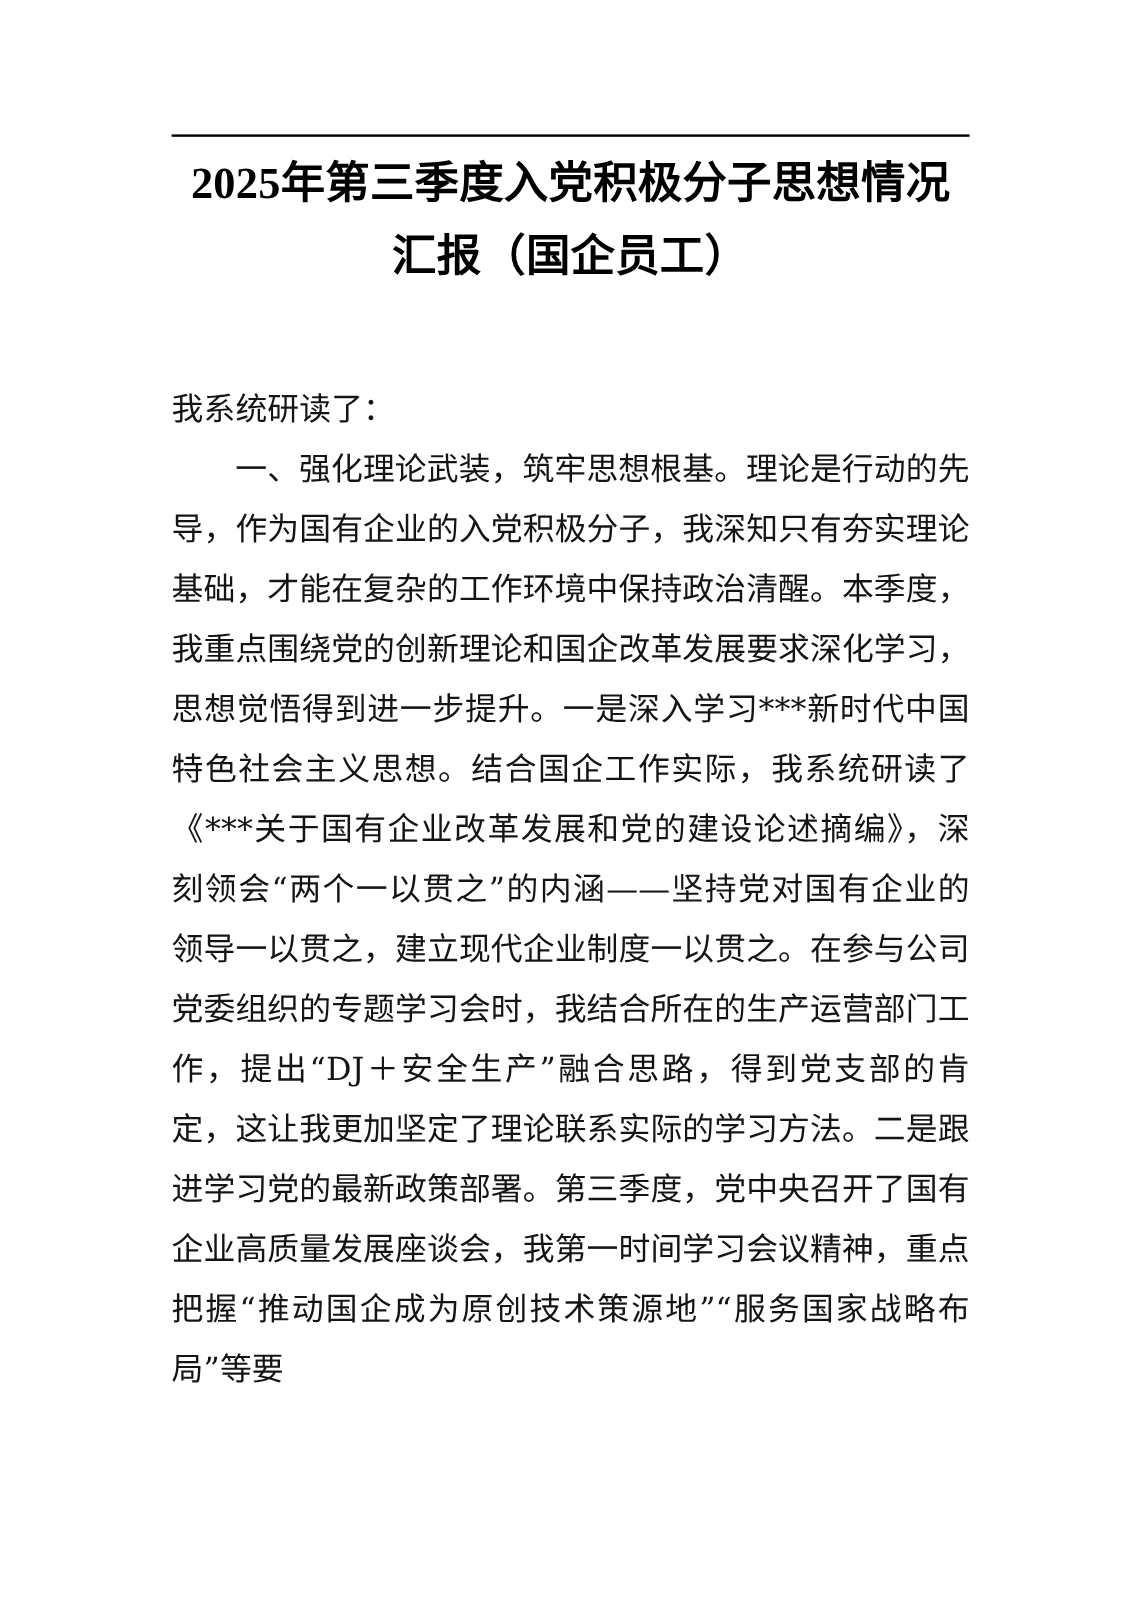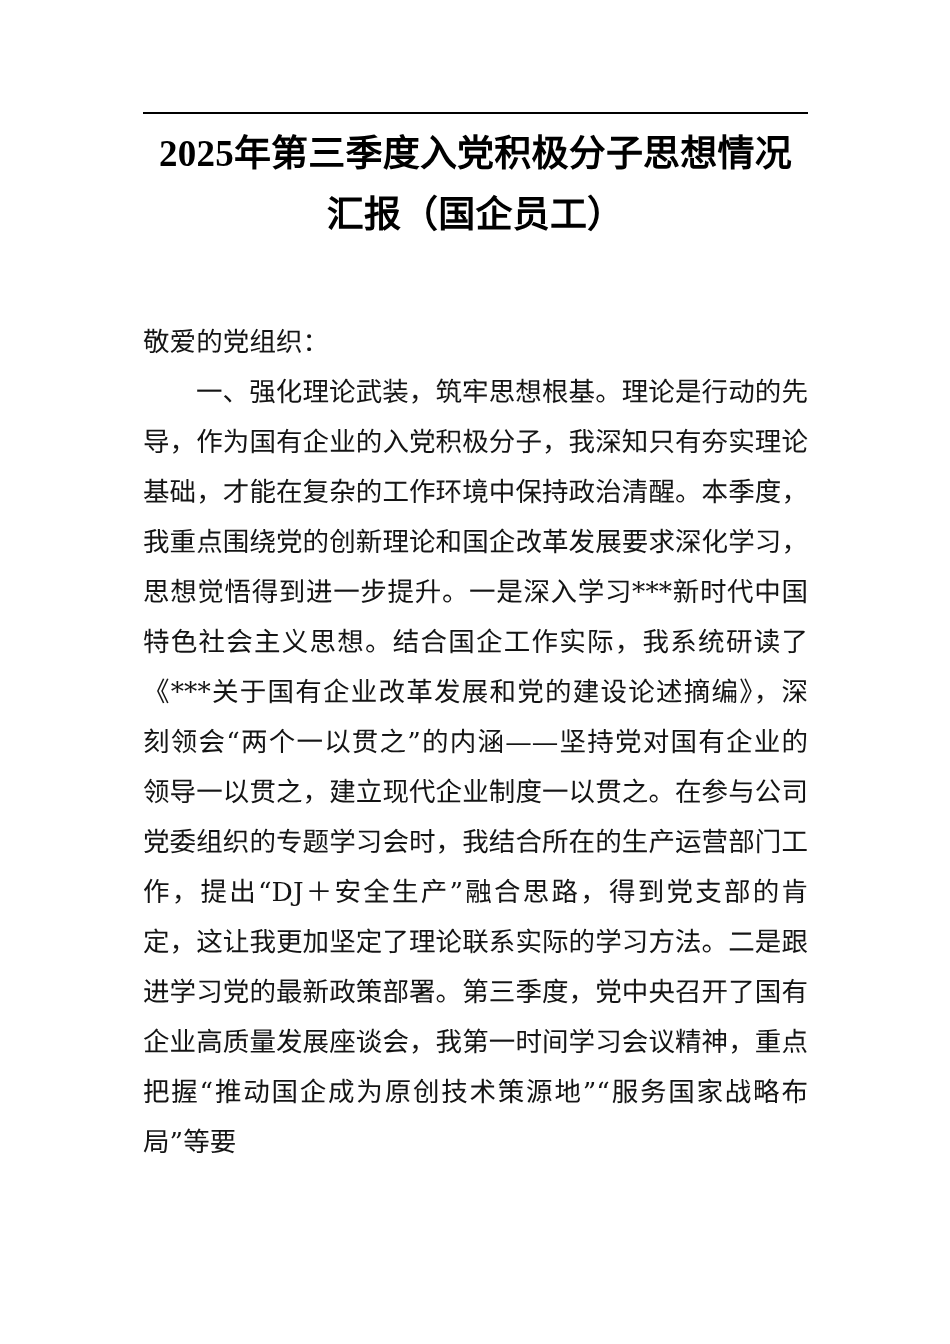--- a/index.html
+++ b/index.html
@@ -76,19 +76,19 @@
 
 <div class="page">
 
   <div class="content">
 
     <div class="header-rule"></div>
 
     <h1 class="doc-title">2025年第三季度入党积极分子思想情况汇报（国企员工）</h1>
 
     <div class="body-text">
-      <p>敬爱的党组织：</p>
+      <p>我系统研读了：</p>
       <p class="indent">一、强化理论武装，筑牢思想根基。理论是行动的先导，作为国有企业的入党积极分子，我深知只有夯实理论基础，才能在复杂的工作环境中保持政治清醒。本季度，我重点围绕党的创新理论和国企改革发展要求深化学习，思想觉悟得到进一步提升。一是深入学习***新时代中国特色社会主义思想。结合国企工作实际，我系统研读了《***关于国有企业改革发展和党的建设论述摘编》，深刻领会“两个一以贯之”的内涵——坚持党对国有企业的领导一以贯之，建立现代企业制度一以贯之。在参与公司党委组织的专题学习会时，我结合所在的生产运营部门工作，提出“DJ＋安全生产”融合思路，得到党支部的肯定，这让我更加坚定了理论联系实际的学习方法。二是跟进学习党的最新政策部署。第三季度，党中央召开了国有企业高质量发展座谈会，我第一时间学习会议精神，重点把握“推动国企成为原创技术策源地”“服务国家战略布局”等要</p>
     </div>
 
   </div>
 
 </div>
 
 </body></html>

